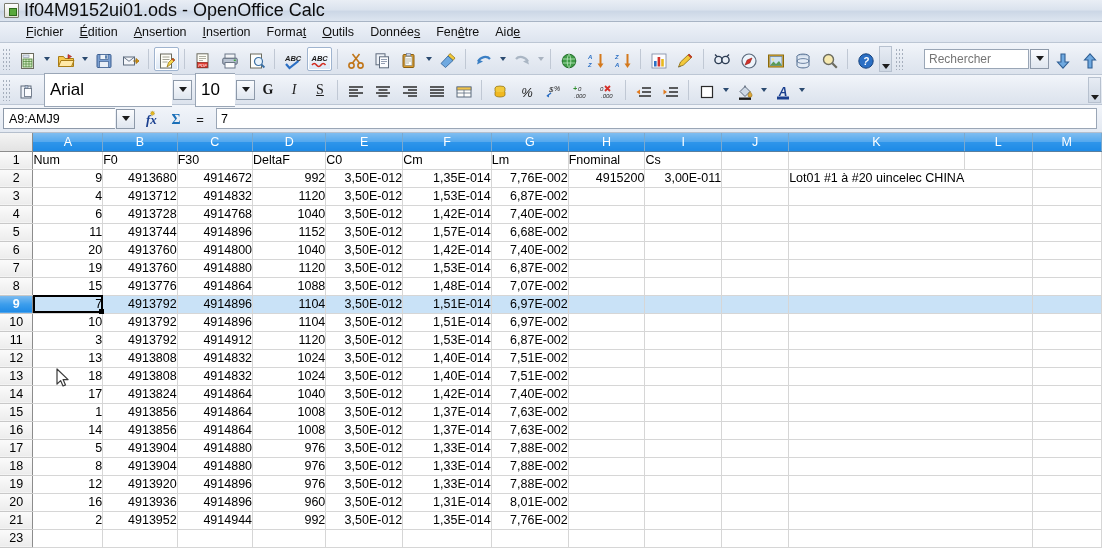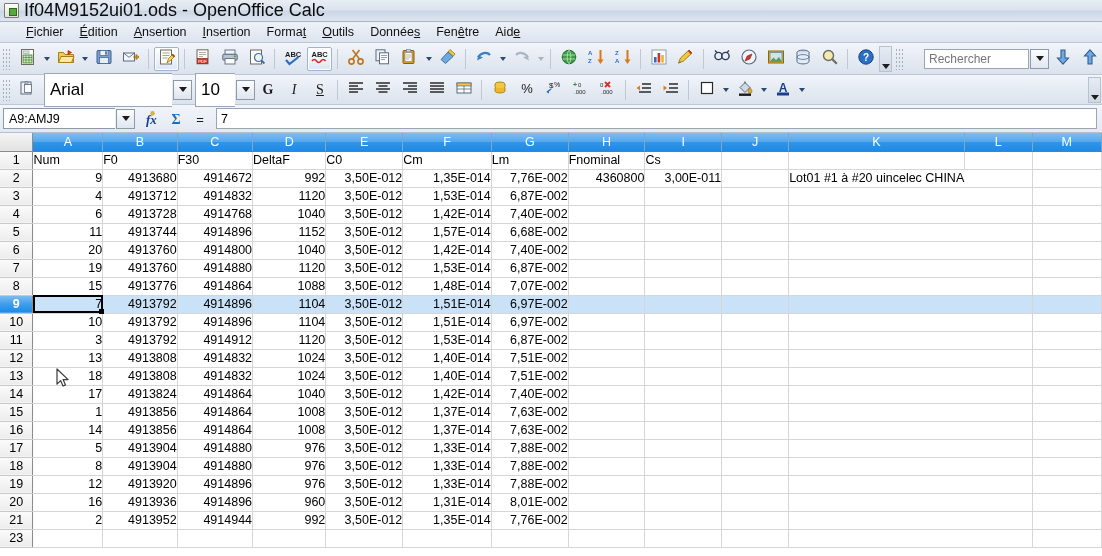--- a/index.html
+++ b/index.html
@@ -45,23 +45,24 @@
     border-bottom:1px solid #bcc6d4;box-sizing:border-box;position:relative;
   }
   .tb1{height:32px;flex:0 0 32px;}
   .tb2{height:30px;flex:0 0 30px;}
   .grip{
     width:9px;height:22px;margin:0 3px 0 2px;flex:0 0 9px;
     background-image:radial-gradient(#9aa4b3 42%,transparent 45%);
     background-size:3px 4px;opacity:.85;
   }
   .tbtn{
-    width:25px;height:24px;margin:0 1px;display:flex;align-items:flex-start;justify-content:center;
+    width:25px;height:24px;margin:0 1px;display:flex;align-items:flex-end;justify-content:center;
     border:1px solid transparent;border-radius:2px;box-sizing:border-box;flex:0 0 25px;
     position:relative;
+    font-style:italic;
   }
   .tbtn.pressed{
     border:1px solid #9fb4cf;background:linear-gradient(to bottom,#ffffff,#dbe7f5);
     box-shadow:inset 0 0 0 1px #ffffff;
   }
   .tbtn svg{display:block;}
   .caret{
     width:11px;height:22px;flex:0 0 11px;display:flex;align-items:center;justify-content:center;
   }
   .caret i{
@@ -718,21 +719,21 @@
           </tr>
           <tr>
             <td class="rowhead">2</td>
             <td class="cell num c-blue">9</td>
             <td class="cell num c-blue">4913680</td>
             <td class="cell num c-blue">4914672</td>
             <td class="cell num c-blue">992</td>
             <td class="cell num c-blue">3,50E-012</td>
             <td class="cell num c-blue">1,35E-014</td>
             <td class="cell num c-blue">7,76E-002</td>
-            <td class="cell num">4360800</td>
+            <td class="cell num">4915200</td>
             <td class="cell num">3,00E-011</td>
             <td class="cell txt"></td>
             <td class="cell txt spill"><span>Lot01 #1 à #20 uincelec CHINA</span></td>
             <td class="cell txt"></td>
             <td class="cell txt"></td>
           </tr>
           <tr>
             <td class="rowhead">3</td>
             <td class="cell num c-black">4</td>
             <td class="cell num c-black">4913712</td>

